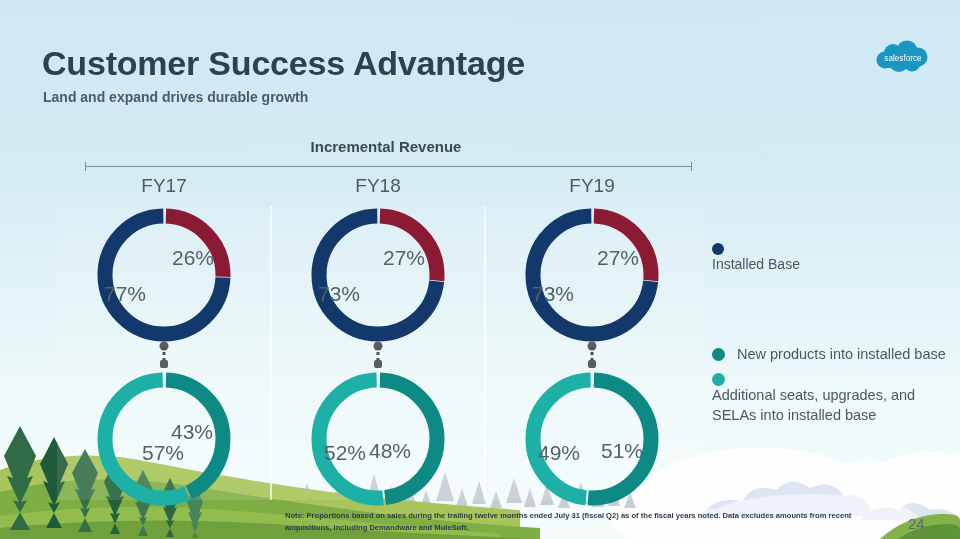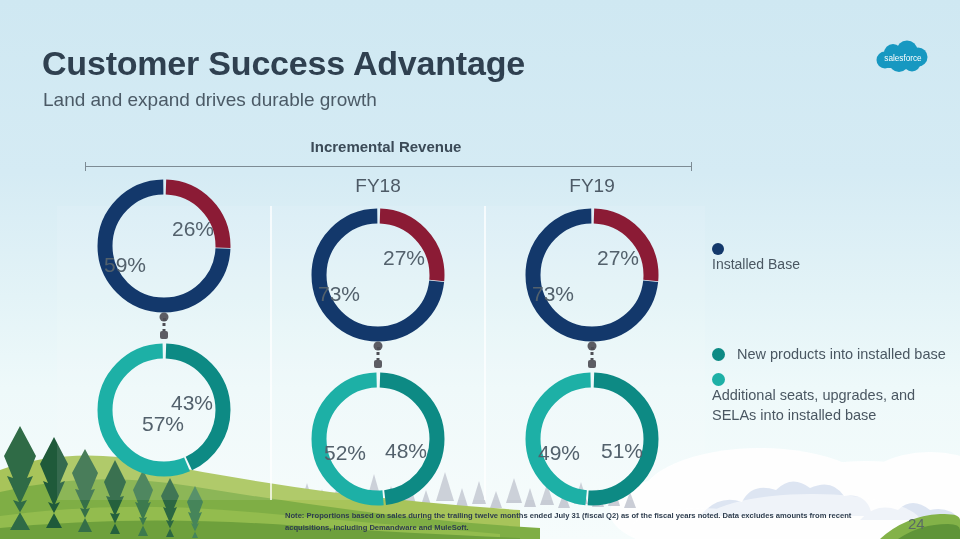--- a/index.html
+++ b/index.html
@@ -21,21 +21,21 @@
   .bg-layer { position: absolute; left: 0; top: 0; width: 960px; height: 539px; pointer-events: none; }
 
   
   .title {
     position: absolute; left: 42px; top: 44px;
     font-size: 34px; font-weight: bold; color: #2f4050;
     letter-spacing: -0.2px;
   }
   .subtitle {
     position: absolute; left: 43px; top: 89px;
-    font-size: 19px; color: #4b5a66; font-weight: normal;
+    font-size: 14px; color: #4b5a66; font-weight: bold;
   }
   .logo {
     position: absolute; left: 866px; top: 40px;
     width: 74px; height: 34px;
   }
 
   
   .inc-label {
     position: absolute; left: 0; top: 138px; width: 772px;
     text-align: center;
@@ -233,28 +233,29 @@
     <div class="tick l"></div>
     <div class="hline"></div>
     <div class="tick r"></div>
   </div>
 
   <div class="panel"></div>
   <div class="divider d1"></div>
   <div class="divider d2"></div>
 
   <div class="col c0">
+    <div class="year">FY17</div>
 
     <div class="donut-wrap">
       <svg viewBox="0 0 142 142" width="142" height="142">
         <circle cx="71" cy="71" r="59" fill="none" stroke="#13386b" stroke-width="15" stroke-dasharray="274.3 96.4" stroke-dashoffset="-95.1" transform="rotate(-90 71 71)"></circle>
         <circle cx="71" cy="71" r="59" fill="none" stroke="#8b1b35" stroke-width="15" stroke-dasharray="92.4 278.3" stroke-dashoffset="-2" transform="rotate(-90 71 71)"></circle>
       </svg>
       <div class="pct" style="left:79px; top:42px;">26%</div>
-      <div class="pct" style="left:11px; top:78px;">59%</div>
+      <div class="pct" style="left:11px; top:78px;">77%</div>
     </div>
 
     <div class="connector">
       <div class="cap top"></div>
       <div class="dotline"></div>
       <div class="cap bot"></div>
     </div>
 
     <div class="donut-wrap">
       <svg viewBox="0 0 142 142" width="142" height="142">
@@ -282,21 +283,21 @@
       <div class="cap top"></div>
       <div class="dotline"></div>
       <div class="cap bot"></div>
     </div>
 
     <div class="donut-wrap">
       <svg viewBox="0 0 142 142" width="142" height="142">
         <circle cx="71" cy="71" r="59" fill="none" stroke="#0d8a84" stroke-width="15" stroke-dasharray="175.9 194.8" stroke-dashoffset="-2" transform="rotate(-90 71 71)"></circle>
         <circle cx="71" cy="71" r="59" fill="none" stroke="#1db0a6" stroke-width="15" stroke-dasharray="188.8 181.9" stroke-dashoffset="-179.9" transform="rotate(-90 71 71)"></circle>
       </svg>
-      <div class="pct" style="left:78px; top:71px;">48%</div>
+      <div class="pct" style="left:62px; top:71px;">48%</div>
       <div class="pct" style="left:17px; top:73px;">52%</div>
     </div>
   </div>
 
   <div class="col c2">
     <div class="year">FY19</div>
 
     <div class="donut-wrap">
       <svg viewBox="0 0 142 142" width="142" height="142">
         <circle cx="71" cy="71" r="59" fill="none" stroke="#13386b" stroke-width="15" stroke-dasharray="270.6 100.1" stroke-dashoffset="-98.8" transform="rotate(-90 71 71)"></circle>

